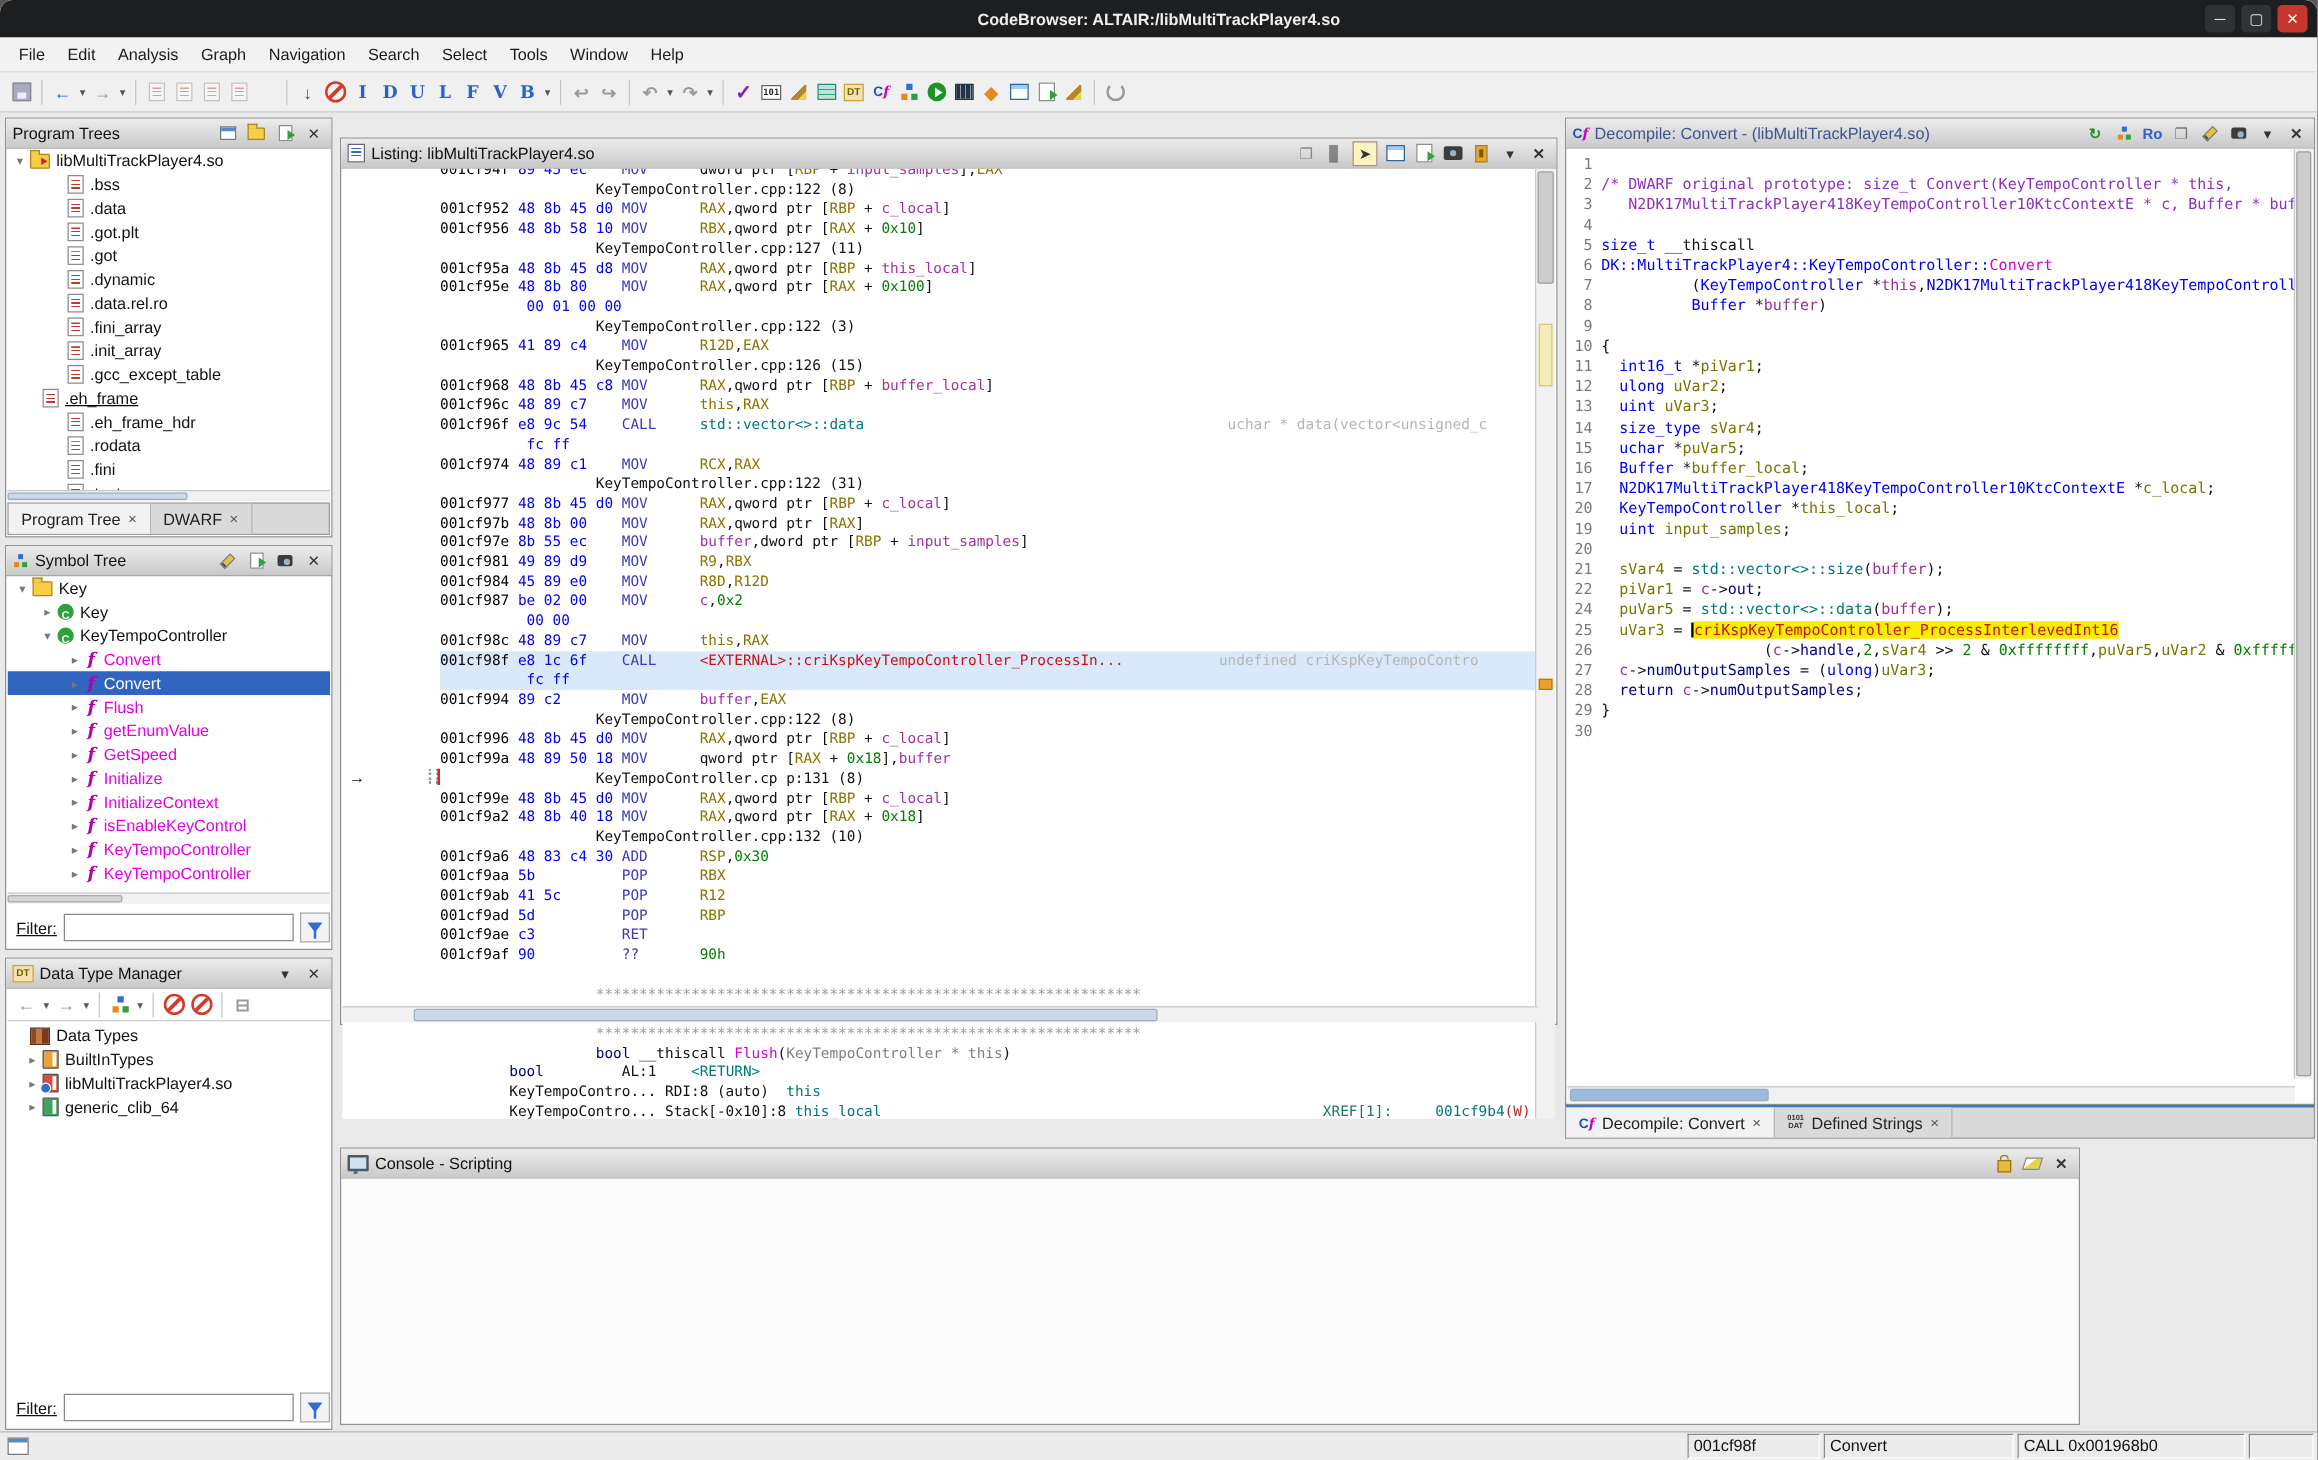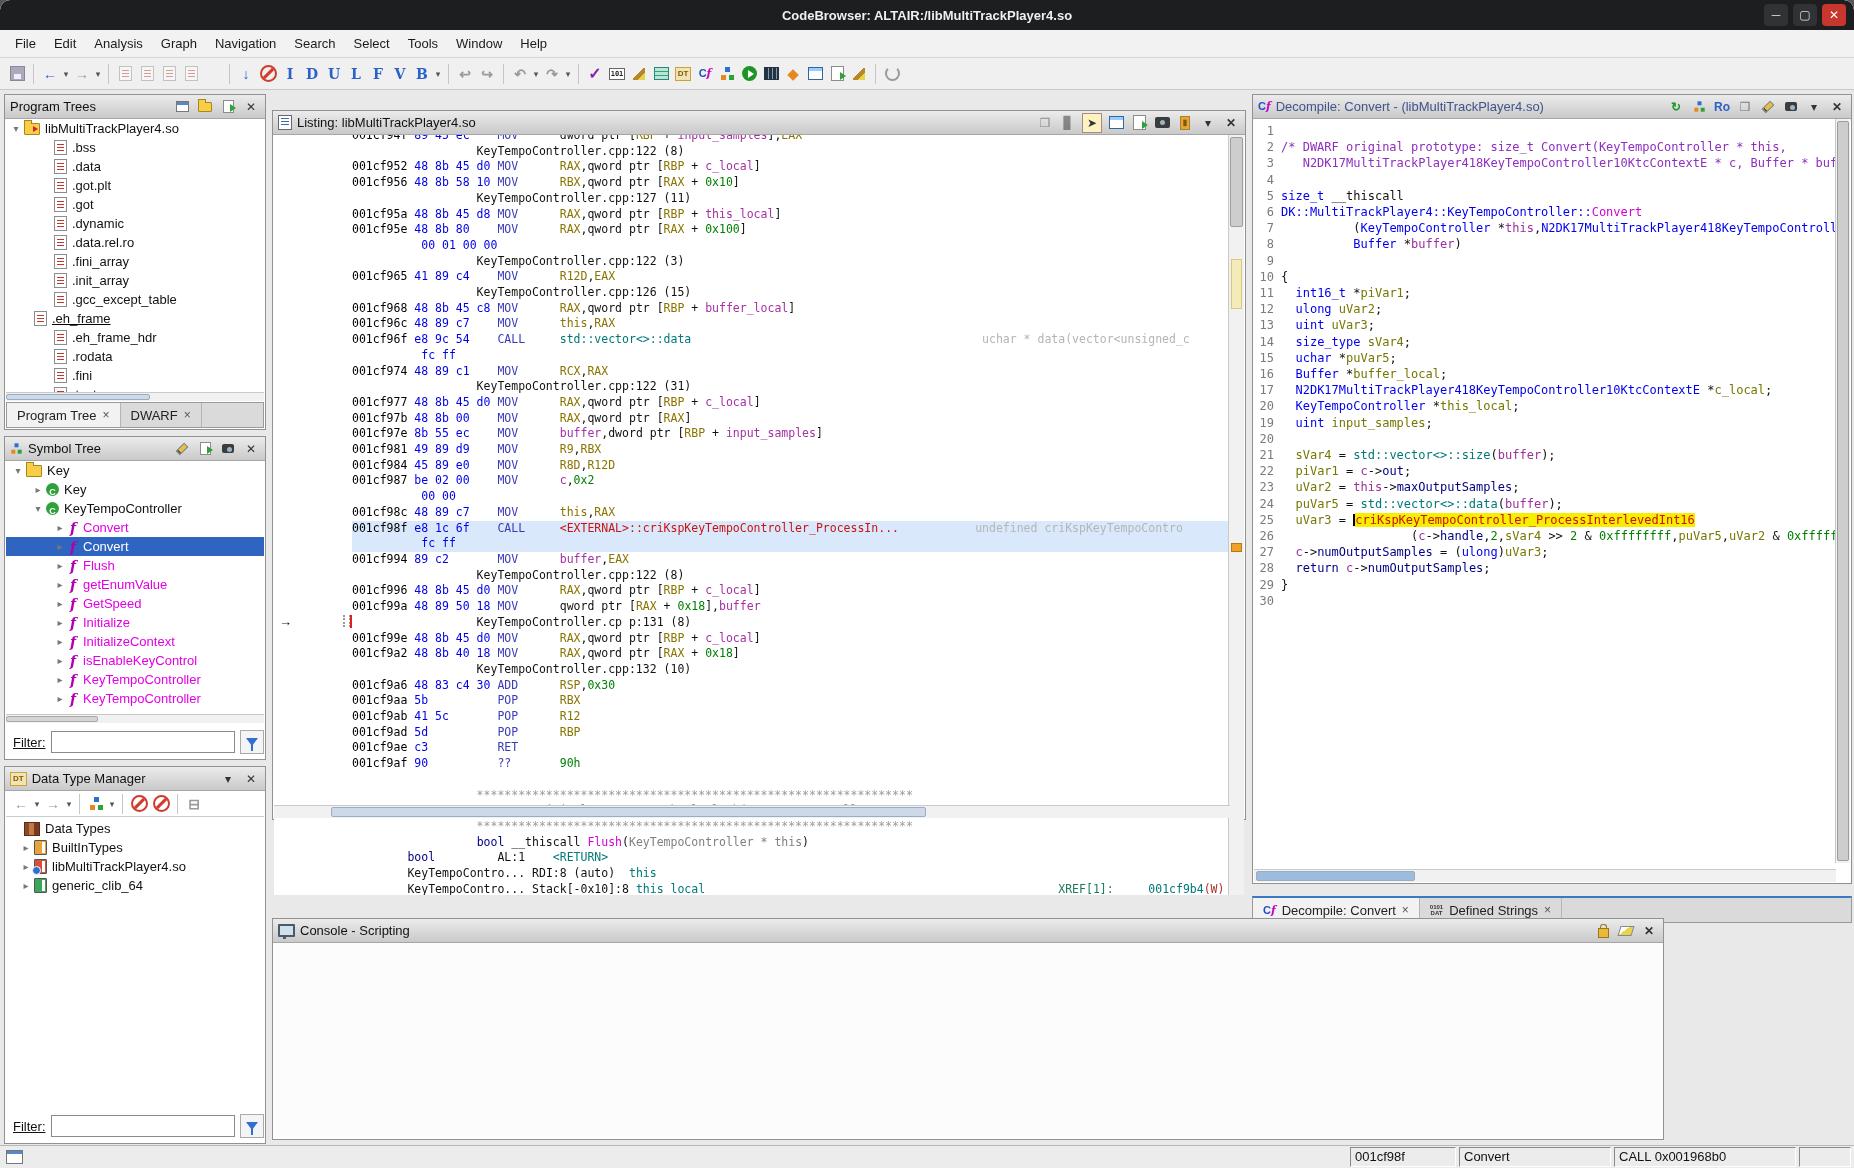--- a/index.html
+++ b/index.html
@@ -94,21 +94,21 @@
   .iwin{width:15px;height:12px;display:inline-block;background:#fff;border:1px solid #777;position:relative;}
   .iwin:before{content:"";position:absolute;left:0;top:0;right:0;height:3px;background:#5a87c5;}
   .ilist{width:12px;height:13px;display:inline-block;background:#fff;border:1px solid #667;position:relative;}
   .ilist:before{content:"";position:absolute;left:2px;top:2px;right:2px;height:9px;
      background:repeating-linear-gradient(#3a6ea8 0 1px,transparent 1px 3px);}
   
   .filterrow{position:absolute;display:flex;align-items:center;gap:5px;font-size:13px;color:#111;padding-left:7px;box-sizing:border-box;text-decoration:underline;}
   .filterrow input{flex:1;height:20px;border:1px solid #8a8a8a;background:#fff;font-size:12px;padding:0 3px;}
   .fbtn{width:22px;height:22px;border:1px solid #aaa;background:#f4f4f4;display:flex;align-items:center;justify-content:center;}
   
-  .tabrow{position:absolute;display:flex;align-items:flex-start;background:#dadada;border:1px solid #9a9a9a;box-sizing:border-box;margin-top:12px;}
+  .tabrow{position:absolute;display:flex;align-items:flex-start;background:#dadada;border:1px solid #9a9a9a;box-sizing:border-box;}
   .tab{display:flex;align-items:center;gap:6px;padding:0 10px;height:24px;font-size:13px;color:#222;
        border-right:1px solid #b5b5b5;background:#dadada;}
   .tab.act{background:#f2f2f2;}
   .tclose{color:#555;font-size:12px;}
   
   .coderows{position:absolute;overflow:hidden;background:#fff;}
   .lrow{white-space:pre;font:11.5px/15.7px "DejaVu Sans Mono",monospace;width:max-content;min-width:100%;}
   .lrow.hl{background:#d9e9fb;}
   .dline{white-space:pre;font:12px/16.2px "DejaVu Sans Mono",monospace;display:flex;}
   .dline .gut{width:20px;flex:none;text-align:right;color:#7a7a7a;margin-right:7px;}
@@ -638,21 +638,20 @@
         <div class="dline"><span class="gut">13</span><span><span class="sg-p">  </span><span class="sg-T">uint</span><span class="sg-p"> </span><span class="sg-L">uVar3</span><span class="sg-p">;</span></span></div>
         <div class="dline"><span class="gut">14</span><span><span class="sg-p">  </span><span class="sg-T">size_type</span><span class="sg-p"> </span><span class="sg-L">sVar4</span><span class="sg-p">;</span></span></div>
         <div class="dline"><span class="gut">15</span><span><span class="sg-p">  </span><span class="sg-T">uchar</span><span class="sg-p"> *</span><span class="sg-L">puVar5</span><span class="sg-p">;</span></span></div>
         <div class="dline"><span class="gut">16</span><span><span class="sg-p">  </span><span class="sg-T">Buffer</span><span class="sg-p"> *</span><span class="sg-L">buffer_local</span><span class="sg-p">;</span></span></div>
         <div class="dline"><span class="gut">17</span><span><span class="sg-p">  </span><span class="sg-T">N2DK17MultiTrackPlayer418KeyTempoController10KtcContextE</span><span class="sg-p"> *</span><span class="sg-L">c_local</span><span class="sg-p">;</span></span></div>
         <div class="dline"><span class="gut">20</span><span><span class="sg-p">  </span><span class="sg-T">KeyTempoController</span><span class="sg-p"> *</span><span class="sg-L">this_local</span><span class="sg-p">;</span></span></div>
         <div class="dline"><span class="gut">19</span><span><span class="sg-p">  </span><span class="sg-T">uint</span><span class="sg-p"> </span><span class="sg-L">input_samples</span><span class="sg-p">;</span></span></div>
         <div class="dline"><span class="gut">20</span><span></span></div>
         <div class="dline"><span class="gut">21</span><span><span class="sg-p">  </span><span class="sg-L">sVar4</span><span class="sg-p"> = </span><span class="sg-N">std::vector&lt;&gt;::size</span><span class="sg-p">(</span><span class="sg-P">buffer</span><span class="sg-p">);</span></span></div>
         <div class="dline"><span class="gut">22</span><span><span class="sg-p">  </span><span class="sg-L">piVar1</span><span class="sg-p"> = </span><span class="sg-P">c</span><span class="sg-p">-&gt;</span><span class="sg-F">out</span><span class="sg-p">;</span></span></div>
-        <div class="dline"><span class="gut">23</span><span><span class="sg-p">  </span><span class="sg-L">uVar2</span><span class="sg-p"> = </span><span class="sg-P">this</span><span class="sg-p">-&gt;</span><span class="sg-F">maxOutputSamples</span><span class="sg-p">;</span></span></div>
         <div class="dline"><span class="gut">24</span><span><span class="sg-p">  </span><span class="sg-L">puVar5</span><span class="sg-p"> = </span><span class="sg-N">std::vector&lt;&gt;::data</span><span class="sg-p">(</span><span class="sg-P">buffer</span><span class="sg-p">);</span></span></div>
         <div class="dline"><span class="gut">25</span><span><span class="sg-p">  </span><span class="sg-L">uVar3</span><span class="sg-p"> = </span><span class="sg-K"></span><span class="sg-H">criKspKeyTempoController_ProcessInterlevedInt16</span></span></div>
         <div class="dline"><span class="gut">26</span><span><span class="sg-p">                  (</span><span class="sg-P">c</span><span class="sg-p">-&gt;</span><span class="sg-F">handle</span><span class="sg-p">,</span><span class="sg-c">2</span><span class="sg-p">,</span><span class="sg-L">sVar4</span><span class="sg-p"> &gt;&gt; </span><span class="sg-c">2</span><span class="sg-p"> &amp; </span><span class="sg-c">0xffffffff</span><span class="sg-p">,</span><span class="sg-L">puVar5</span><span class="sg-p">,</span><span class="sg-L">uVar2</span><span class="sg-p"> &amp; </span><span class="sg-c">0xffffffff</span></span></div>
         <div class="dline"><span class="gut">27</span><span><span class="sg-p">  </span><span class="sg-P">c</span><span class="sg-p">-&gt;</span><span class="sg-F">numOutputSamples</span><span class="sg-p"> = (</span><span class="sg-T">ulong</span><span class="sg-p">)</span><span class="sg-L">uVar3</span><span class="sg-p">;</span></span></div>
         <div class="dline"><span class="gut">28</span><span><span class="sg-p">  </span><span class="sg-k">return</span><span class="sg-p"> </span><span class="sg-P">c</span><span class="sg-p">-&gt;</span><span class="sg-F">numOutputSamples</span><span class="sg-p">;</span></span></div>
         <div class="dline"><span class="gut">29</span><span><span class="sg-p">}</span></span></div>
         <div class="dline"><span class="gut">30</span><span></span></div>
       </div>
     <div class="vsb" style="right:1px;top:24px;width:14px;height:744px;">
         <div class="thumb" style="top:2px;height:738px;"></div>

